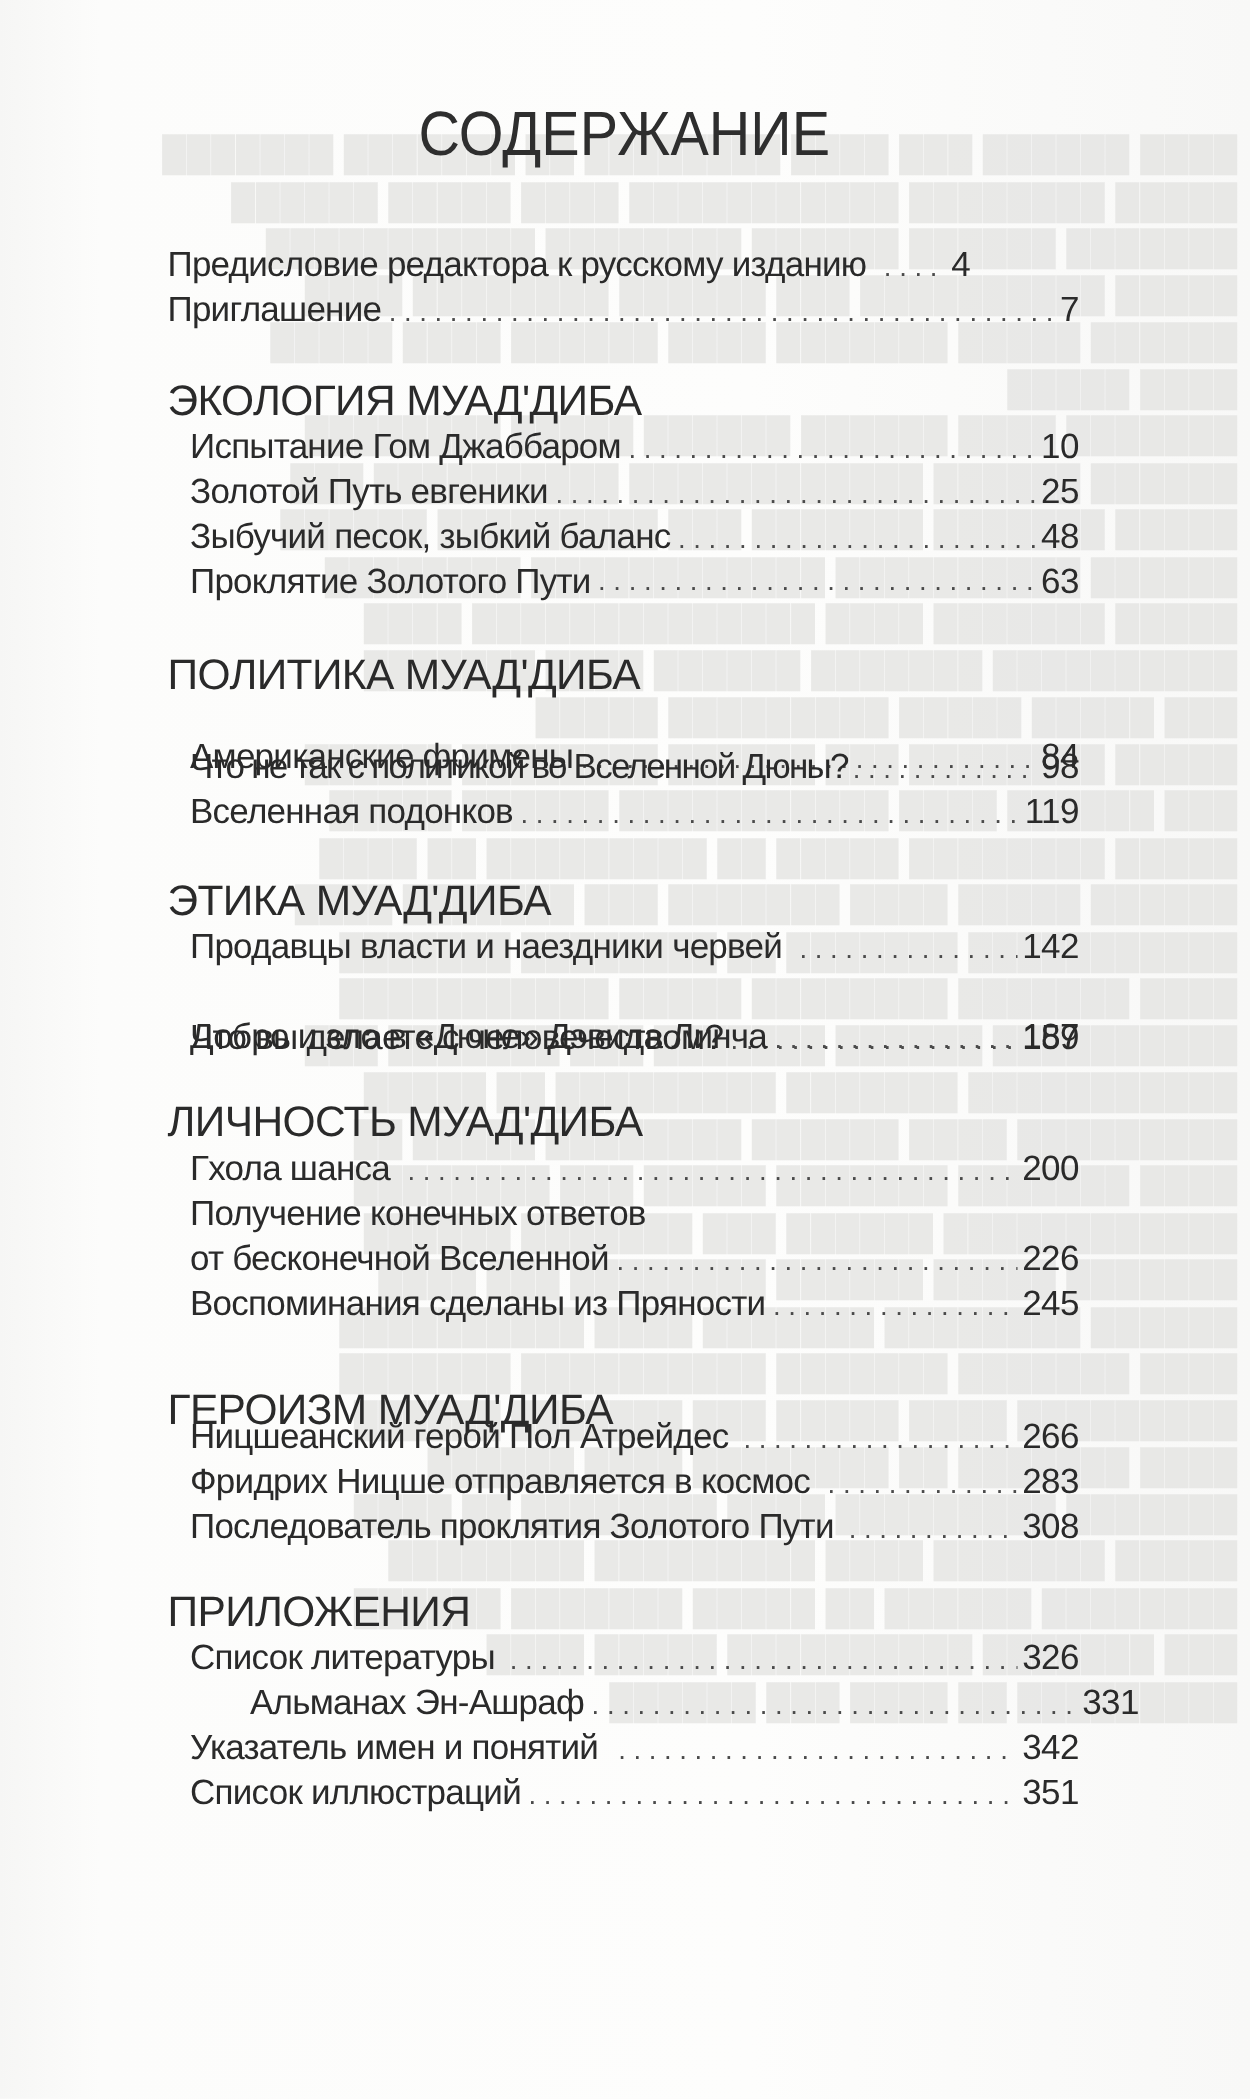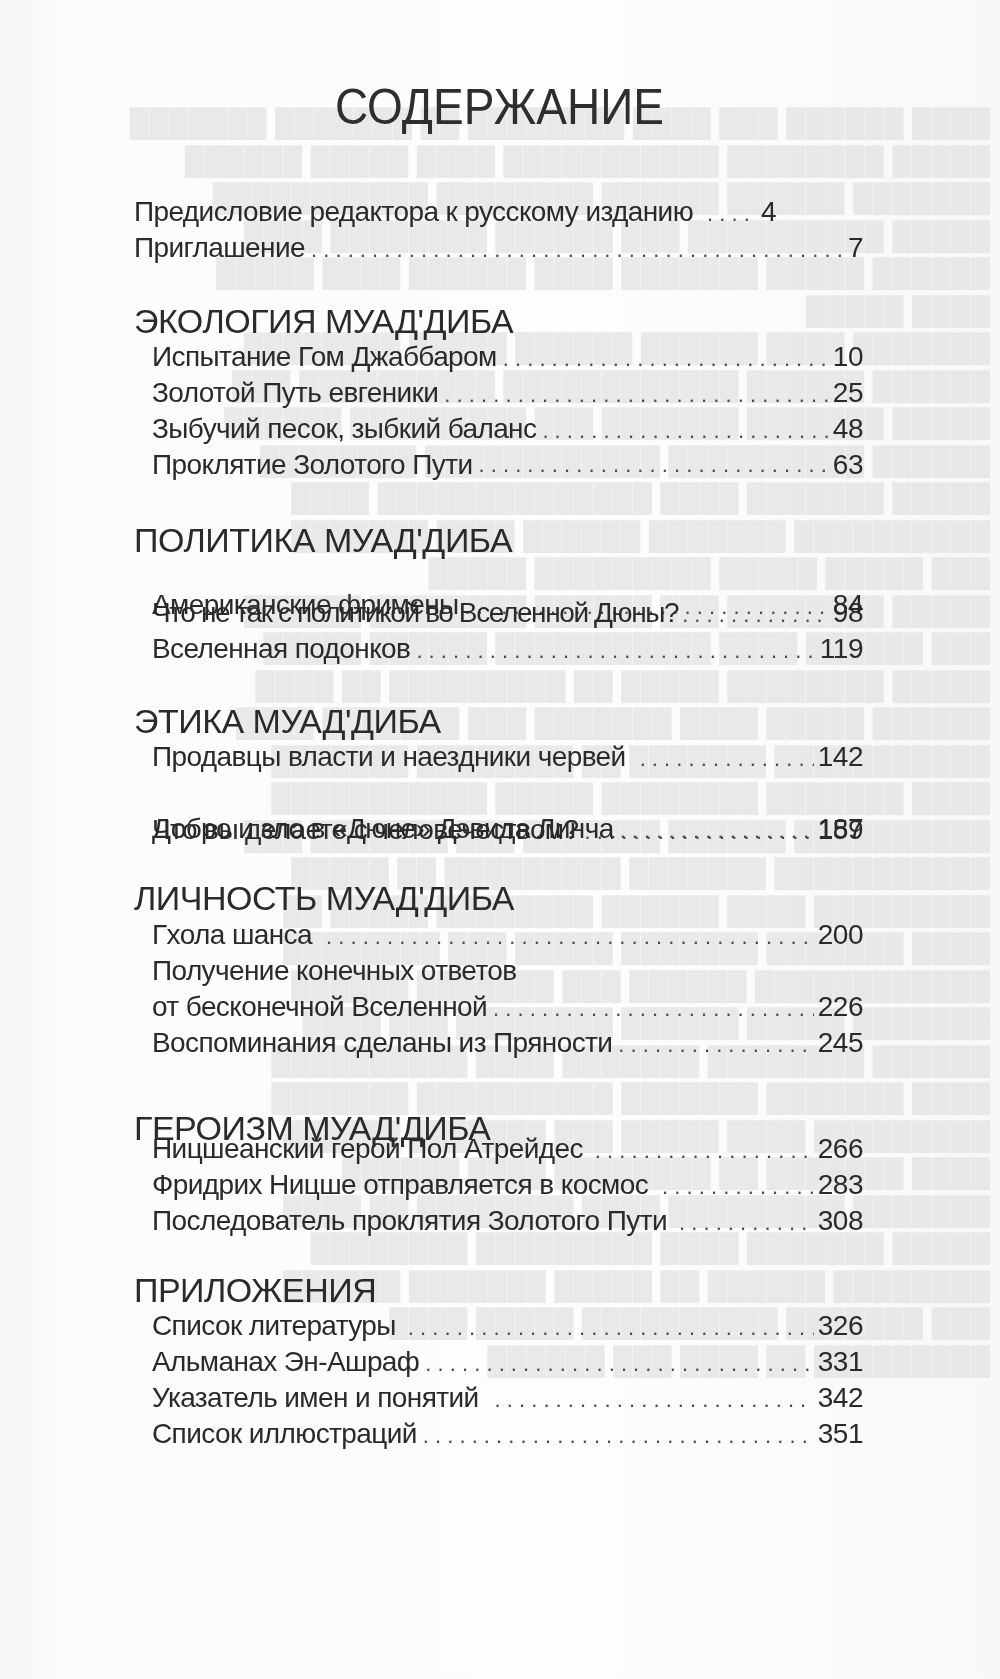--- a/index.html
+++ b/index.html
@@ -252,21 +252,21 @@
       <span class="dots" style="margin-left:12px;"></span>
       <span class="p">308</span>
     </div>
 
     <div class="section" style="top:1272px;">ПРИЛОЖЕНИЯ</div>
     <div class="entry sub" style="top:1308px;">
       <span class="t">Список литературы</span>
       <span class="dots" style="margin-left:12px;"></span>
       <span class="p">326</span>
     </div>
-    <div class="entry sub" style="top:1344px;">
+    <div class="entry sub" style="top:1344px;margin-left:48px;">
       <span class="t">Альманах Эн-Ашраф</span>
       <span class="dots"></span>
       <span class="p">331</span>
     </div>
     <div class="entry sub" style="top:1380px;">
       <span class="t">Указатель имен и понятий</span>
       <span class="dots" style="margin-left:16px;"></span>
       <span class="p">342</span>
     </div>
     <div class="entry sub" style="top:1416px;">

